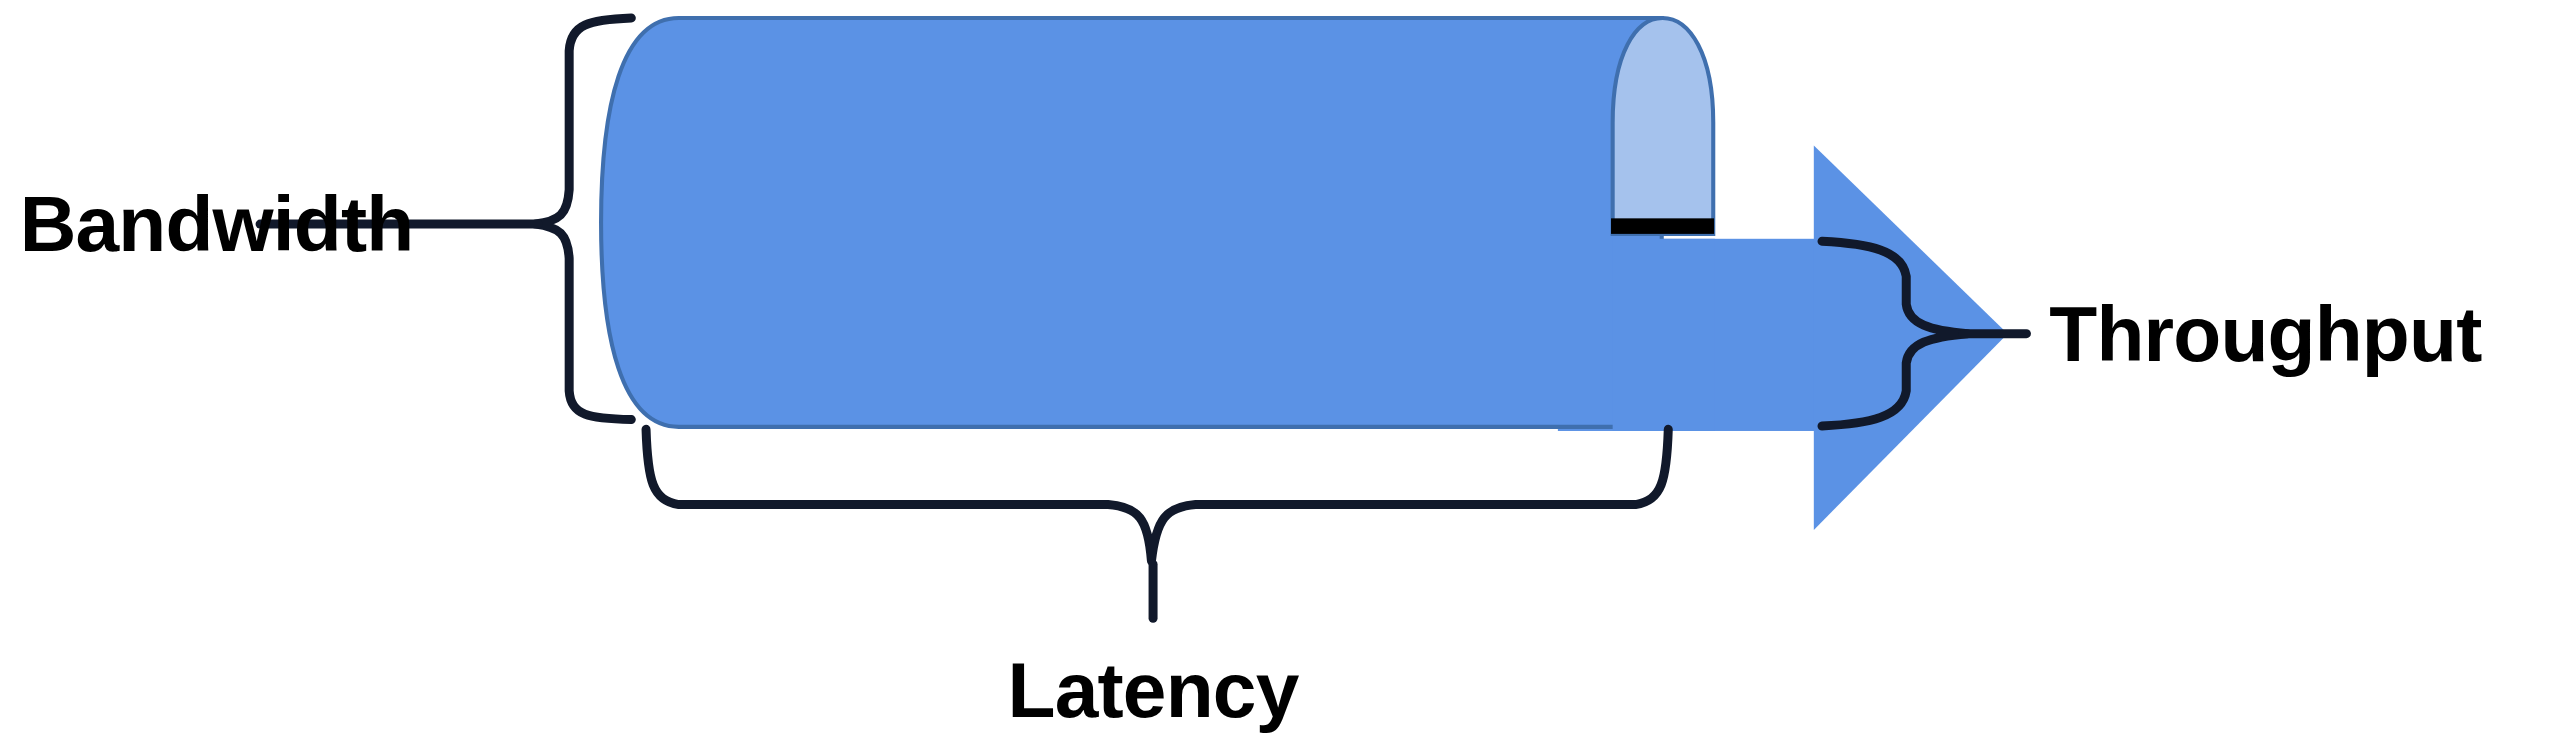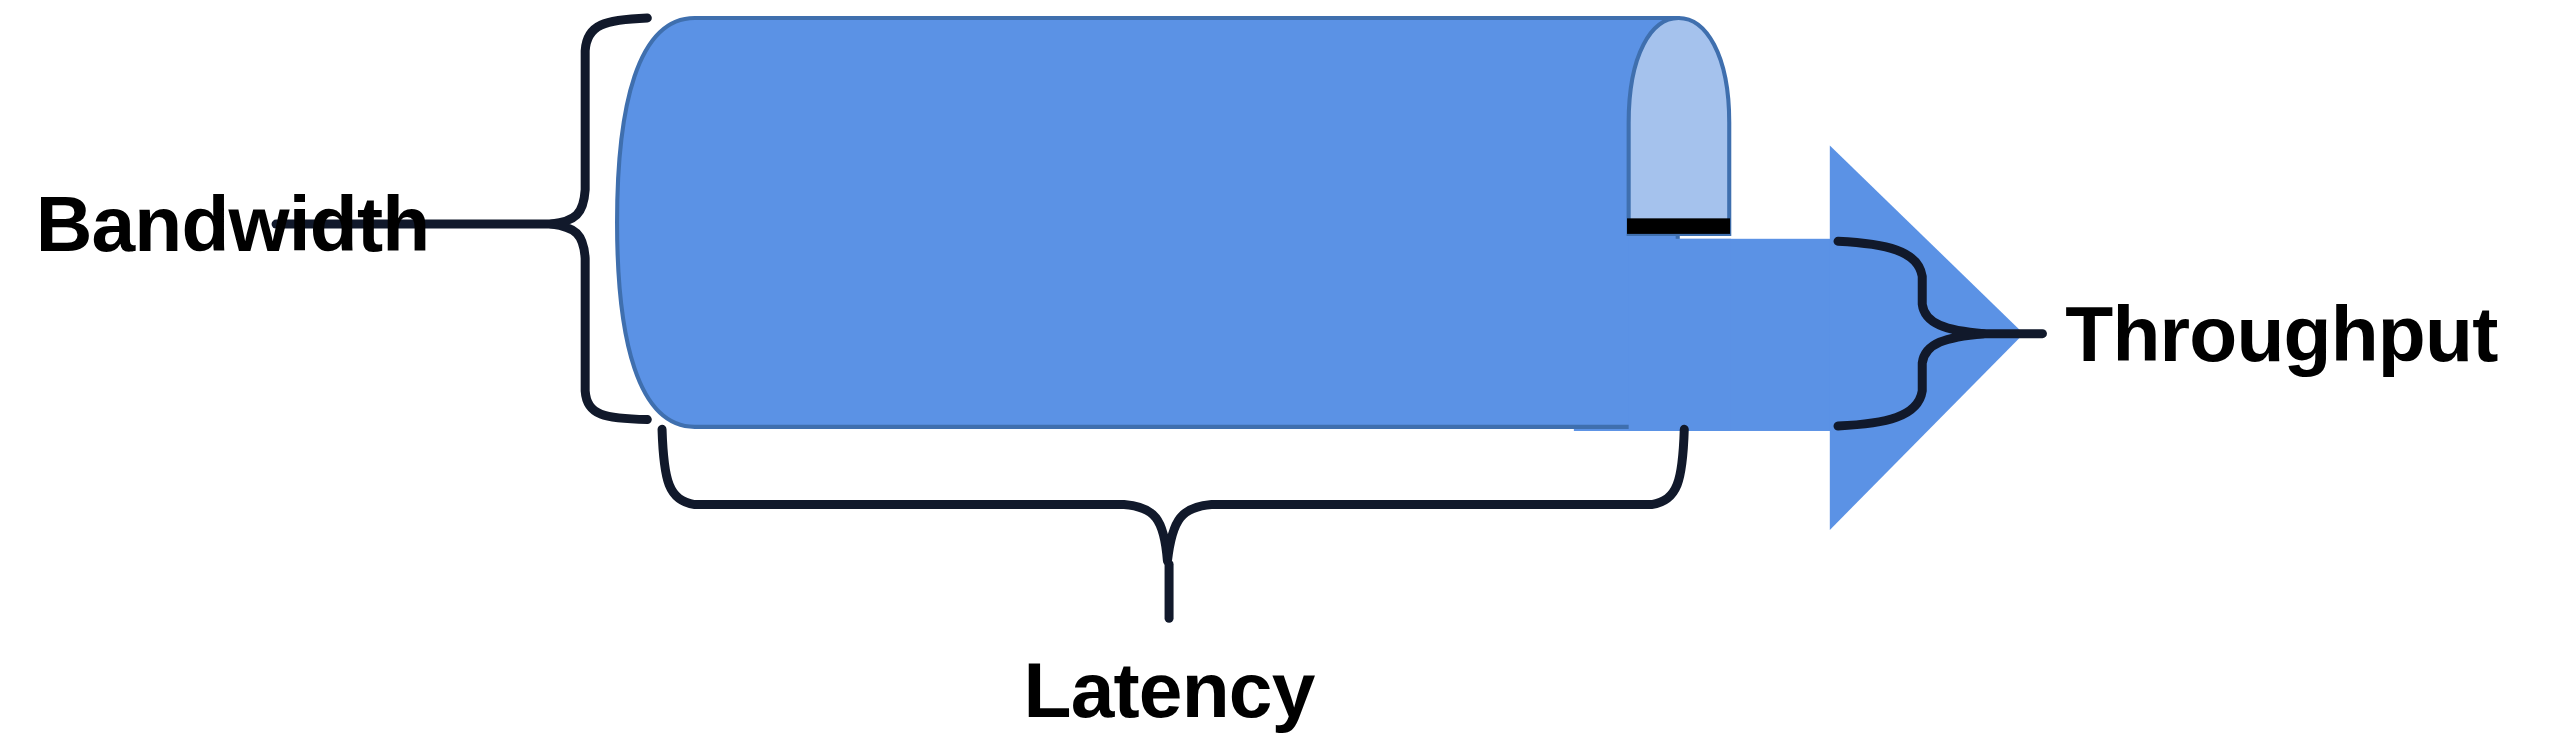--- a/index.html
+++ b/index.html
@@ -11,21 +11,20 @@
     width: 2576px;
     height: 745px;
     font-family: "Liberation Sans", sans-serif;
     overflow: hidden;
   }
   #diagram-root {
     position: relative;
     width: 2100px;
     height: 745px;
     background: #ffffff;
-    margin-left: 16px;
   }
   #diagram-svg {
     position: absolute;
     top: 0;
     left: 0;
     width: 2576px;
     height: 745px;
     display: block;
   }
   .label-text {

